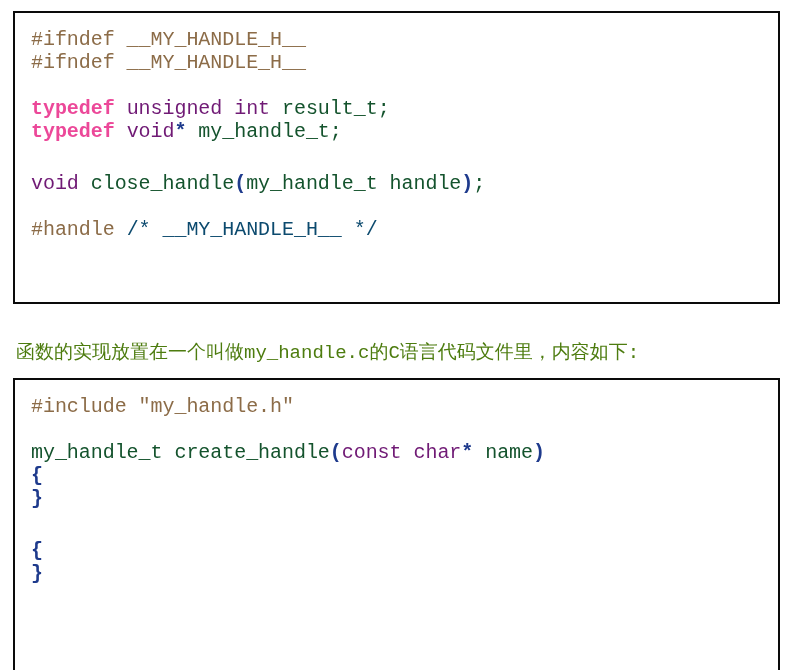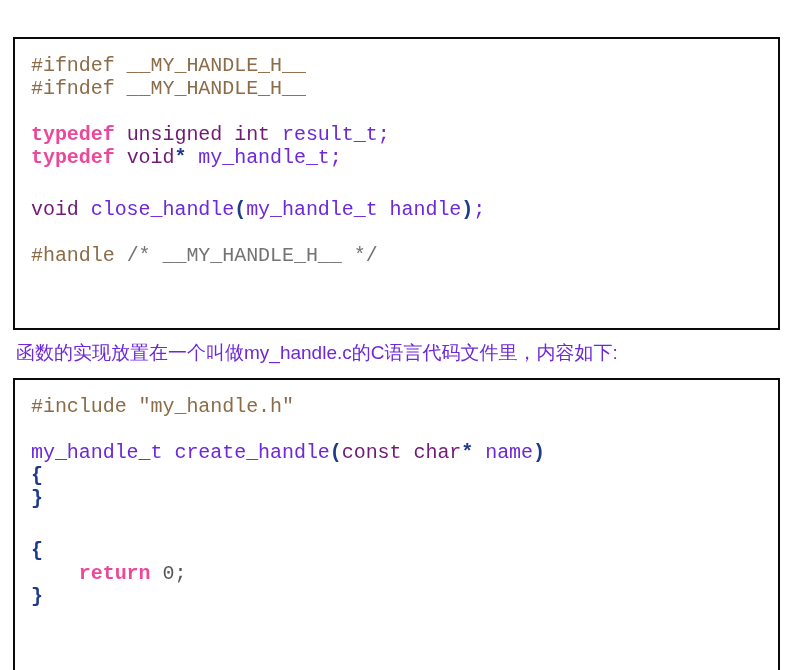--- a/index.html
+++ b/index.html
@@ -9,36 +9,36 @@
     }
     .code-box {
       position: absolute; left: 13px; width: 767px;
       border: 2px solid #0a0a0a; background: #ffffff;
       box-sizing: border-box;
       padding: 15px 0 0 16px;
       font-family: "Liberation Mono", monospace;
       font-size: 20px; letter-spacing: -0.05px;
       color: #2a2a2a;
     }
-    #box1 { top: 11px; height: 293px; margin-top: 26px; }
+    #box1 { top: 11px; height: 293px; }
     #box2 { top: 378px; height: 320px; border-bottom: none; }
     .line { height: 23px; line-height: 23px; white-space: pre; }
     .line.gap { height: 23px; }
     .line.gap-lg { height: 29px; }
     .kw   { color: #ec4899; font-weight: bold; }
     .type { color: #701a75; }
     .pp   { color: #8c6c48; }
-    .cm   { color: #737373; }
+    .cm   { color: #0c4a6e; }
     .pn   { color: #1e3a8c; font-weight: bold; }
     .num  { color: #555555; }
-    .id   { color: #6d28d9; }
+    .id   { color: #14532d; }
     .para {
       position: absolute; left: 16px; top: 340px;
-      font-size: 19px; color: #6d28d9; line-height: 26px;
-      font-family: Liberation Sans, sans-serif;
+      font-size: 19px; color: #4d7c0f; line-height: 26px;
+      font-family: Liberation Mono, monospace;
     }
   </style>
 </head>
 <body>
 
 <div class="code-box" id="box1">
     <div class="line"><span class="pp">#ifndef __MY_HANDLE_H__</span></div>
     <div class="line"><span class="pp">#ifndef __MY_HANDLE_H__</span></div>
     <div class="line gap"></div>
     <div class="line"><span class="kw">typedef</span><span class="id"> </span><span class="type">unsigned</span><span class="id"> </span><span class="type">int</span><span class="id"> result_t;</span></div>
@@ -52,15 +52,14 @@
 <div class="para">函数的实现放置在一个叫做my_handle.c的C语言代码文件里，内容如下:</div>
 
 <div class="code-box" id="box2">
     <div class="line"><span class="pp">#include "my_handle.h"</span></div>
     <div class="line gap"></div>
     <div class="line"><span class="id">my_handle_t create_handle</span><span class="pn">(</span><span class="type">const</span><span class="id"> </span><span class="type">char</span><span class="pn">*</span><span class="id"> name</span><span class="pn">)</span></div>
     <div class="line"><span class="pn">{</span></div>
     <div class="line"><span class="pn">}</span></div>
     <div class="line gap-lg"></div>
     <div class="line"><span class="pn">{</span></div>
-    <div class="line"><span class="id">    </span><span class="kw">return</span><span class="id"> </span><span class="num">0;</span></div>
     <div class="line"><span class="pn">}</span></div>
   </div>
 
 </body></html>

